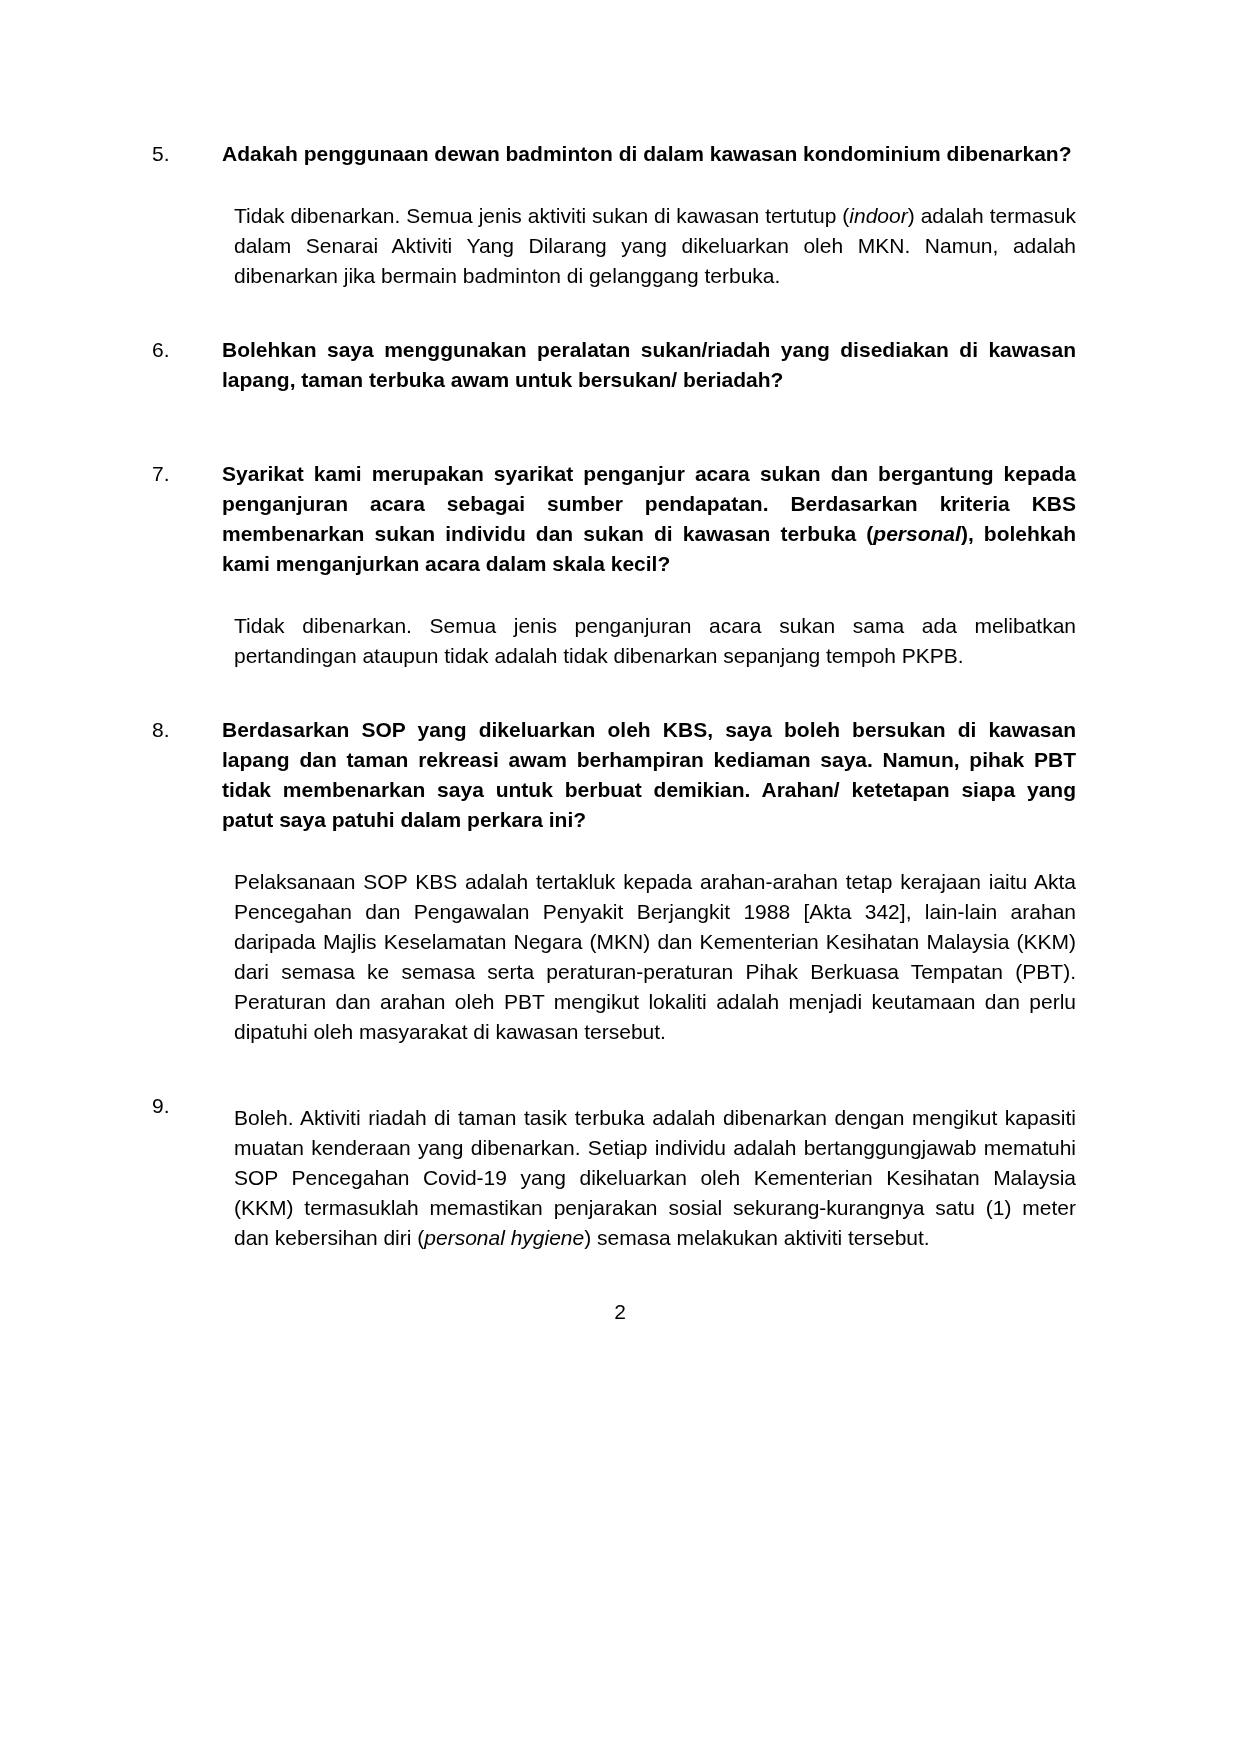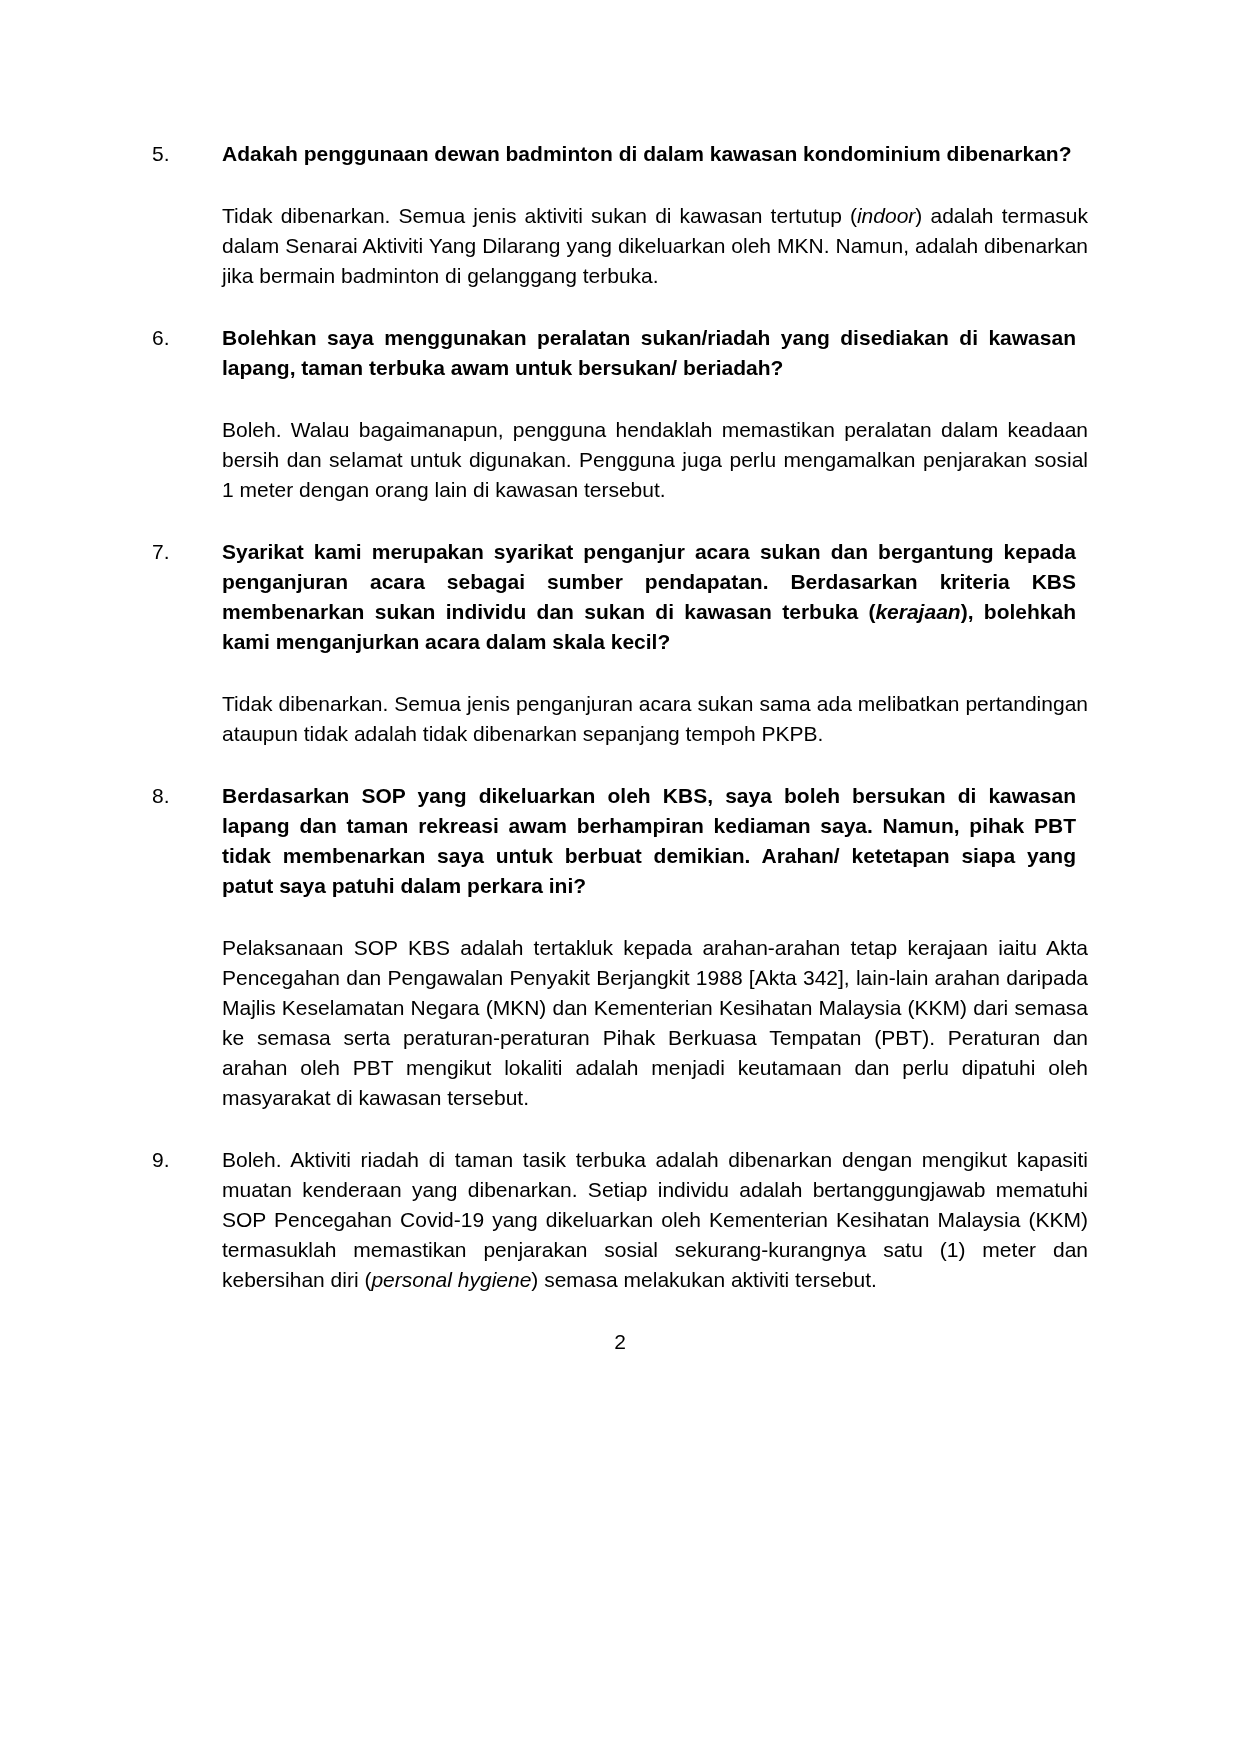--- a/index.html
+++ b/index.html
@@ -31,21 +31,21 @@
     flex: 0 0 866px;
   }
   .question {
     font-weight: bold;
     text-align: justify;
     margin: 0 12px 32px 0;
   }
   .answer {
     font-weight: normal;
     text-align: justify;
-    margin: 0;
+    margin: 12px;
   }
   .run-i { font-style: italic; }
   .page-number {
     text-align: center;
     margin-top: 18px;
   }
 </style>
 </head>
 <body>
 
@@ -56,28 +56,27 @@
     <div class="item-body">
       <p class="question"><span>Adakah penggunaan dewan badminton di dalam kawasan kondominium dibenarkan?</span></p>
       <p class="answer"><span>Tidak dibenarkan. Semua jenis aktiviti sukan di kawasan tertutup (</span><span class="run-i">indoor</span><span>) adalah termasuk dalam Senarai Aktiviti Yang Dilarang yang dikeluarkan oleh MKN. Namun, adalah dibenarkan jika bermain badminton di gelanggang terbuka.</span></p>
     </div>
   </div>
 
   <div class="faq-item">
     <div class="item-number">6.</div>
     <div class="item-body">
       <p class="question"><span>Bolehkan saya menggunakan peralatan sukan/riadah yang disediakan di kawasan lapang, taman terbuka awam untuk bersukan/ beriadah?</span></p>
-      <p class="answer"><span>Boleh. Walau bagaimanapun, pengguna hendaklah memastikan peralatan dalam keadaan bersih dan selamat untuk digunakan. Pengguna juga perlu mengamalkan penjarakan sosial 1 meter dengan orang lain di kawasan tersebut.</span></p>
     </div>
   </div>
 
   <div class="faq-item">
     <div class="item-number">7.</div>
     <div class="item-body">
-      <p class="question"><span>Syarikat kami merupakan syarikat penganjur acara sukan dan bergantung kepada penganjuran acara sebagai sumber pendapatan.  Berdasarkan kriteria KBS membenarkan sukan individu dan sukan di kawasan terbuka (</span><span class="run-i">kerajaan</span><span>), bolehkah kami menganjurkan acara dalam skala kecil?</span></p>
+      <p class="question"><span>Syarikat kami merupakan syarikat penganjur acara sukan dan bergantung kepada penganjuran acara sebagai sumber pendapatan.  Berdasarkan kriteria KBS membenarkan sukan individu dan sukan di kawasan terbuka (</span><span class="run-i">personal</span><span>), bolehkah kami menganjurkan acara dalam skala kecil?</span></p>
       <p class="answer"><span>Tidak dibenarkan. Semua jenis penganjuran acara sukan sama ada melibatkan pertandingan ataupun tidak adalah tidak dibenarkan sepanjang tempoh PKPB.</span></p>
     </div>
   </div>
 
   <div class="faq-item">
     <div class="item-number">8.</div>
     <div class="item-body">
       <p class="question"><span>Berdasarkan SOP yang dikeluarkan oleh KBS, saya boleh bersukan di kawasan lapang dan taman rekreasi awam berhampiran kediaman saya. Namun, pihak PBT tidak membenarkan saya untuk berbuat demikian. Arahan/ ketetapan siapa yang patut saya patuhi dalam perkara ini?</span></p>
       <p class="answer"><span>Pelaksanaan SOP KBS adalah tertakluk kepada arahan-arahan tetap kerajaan iaitu Akta Pencegahan dan Pengawalan Penyakit Berjangkit 1988 [Akta 342], lain-lain arahan daripada Majlis Keselamatan Negara (MKN) dan Kementerian Kesihatan Malaysia (KKM) dari semasa ke semasa serta peraturan-peraturan Pihak Berkuasa Tempatan (PBT). Peraturan dan arahan oleh PBT mengikut lokaliti adalah menjadi keutamaan dan perlu dipatuhi oleh masyarakat di kawasan tersebut.</span></p>
     </div>

